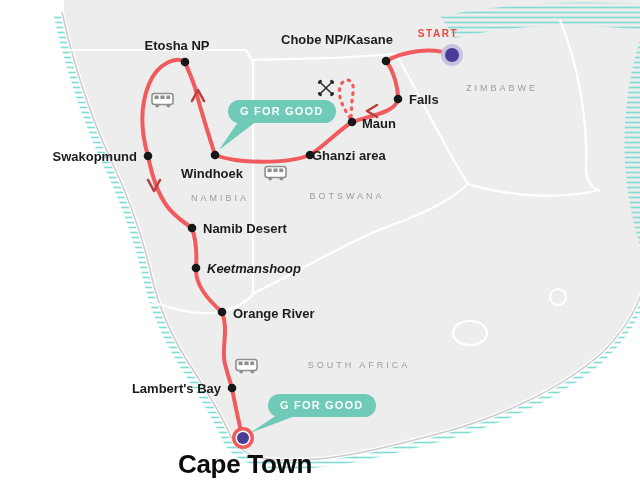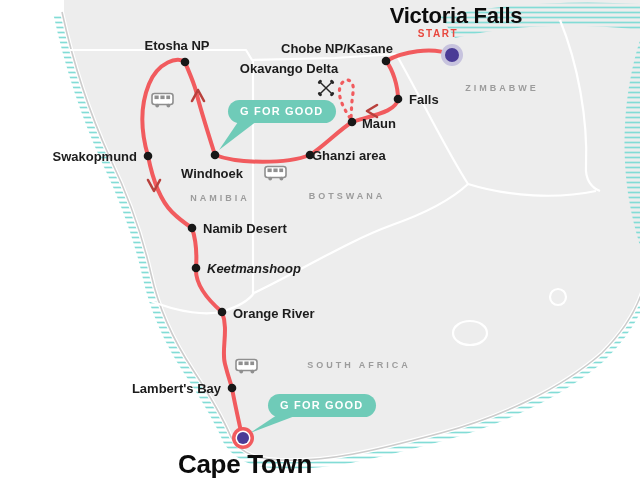--- a/index.html
+++ b/index.html
@@ -5,21 +5,21 @@
   html,body{margin:0;padding:0;background:#fff;}
   .stage{
     position:relative;width:640px;height:480px;background:#ffffff;
     overflow:hidden;font-family:"Liberation Sans",sans-serif;
   }
   .stage svg.map-art{position:absolute;left:0;top:0;}
   .lbl{position:absolute;white-space:nowrap;}
   .stop{font-weight:700;font-size:13px;color:#1c1c1c;transform:translate(-50%,-50%);}
   .stop.anchor-left{transform:translate(0,-50%);}
   .stop.anchor-right{transform:translate(-100%,-50%);}
-  .country{font-weight:700;font-size:9px;color:#9c9c9c;letter-spacing:3px;transform:translate(-50%,-50%);}
+  .country{font-weight:400;font-size:9px;color:#9c9c9c;letter-spacing:3px;transform:translate(-50%,-50%);}
   .big-title{font-weight:700;color:#0c0c0c;transform:translateX(-50%);letter-spacing:-0.3px;}
   .title-start{left:456px;top:3px;font-size:22px;}
   .title-end{left:245px;top:449px;font-size:26px;text-align:center;}
   .start-label{font-weight:700;font-size:10px;color:#e8483f;letter-spacing:1.6px;transform:translateX(-50%);left:438px;top:28px;}
   .badge{
     position:absolute;background:#6fcbb8;color:#ffffff;font-weight:700;font-size:11px;
     letter-spacing:1.2px;line-height:1;padding:6px 12px 6px 12px;border-radius:12px;white-space:nowrap;
   }
   .badge-windhoek{left:228px;top:100px;}
   .badge-capetown{left:268px;top:394px;}
@@ -116,32 +116,30 @@
       <circle cx="243" cy="438" r="7.5" fill="#ffffff"></circle>
       <circle cx="243" cy="438" r="6" fill="#4a3b96"></circle>
     </g>
 
     <use href="#bus" x="151" y="92" width="24" height="16"></use>
     <use href="#bus" x="264" y="165" width="24" height="16"></use>
     <use href="#bus" x="235" y="358" width="24" height="16"></use>
     <use href="#paddles" x="317" y="79" width="18" height="18"></use>
   </svg>
 
-  <div class="lbl big-title title-start">Victoria Falls</div>
   <div class="lbl start-label">START</div>
   <div class="lbl big-title title-end">Cape Town</div>
 
   <div class="lbl country" style="left:502px;top:88px;">ZIMBABWE</div>
   <div class="lbl country" style="left:220px;top:198px;">NAMIBIA</div>
   <div class="lbl country" style="left:347px;top:196px;">BOTSWANA</div>
   <div class="lbl country" style="left:359px;top:365px;">SOUTH AFRICA</div>
 
   <div class="lbl stop" style="left:177px;top:45px;">Etosha NP</div>
-  <div class="lbl stop" style="left:337px;top:48px;">Chobe NP/Kasane</div>
-  <div class="lbl stop" style="left:289px;top:68px;">Okavango Delta</div>
+  <div class="lbl stop" style="left:337px;top:39px;">Chobe NP/Kasane</div>
   <div class="lbl stop anchor-left" style="left:409px;top:99px;">Falls</div>
   <div class="lbl stop anchor-left" style="left:362px;top:123px;">Maun</div>
   <div class="lbl stop anchor-left" style="left:312px;top:155px;">Ghanzi area</div>
   <div class="lbl stop" style="left:212px;top:173px;">Windhoek</div>
   <div class="lbl stop anchor-right" style="left:137px;top:156px;">Swakopmund</div>
   <div class="lbl stop anchor-left" style="left:203px;top:228px;">Namib Desert</div>
   <div class="lbl stop anchor-left" style="left:207px;top:268px;font-style:italic;">Keetmanshoop</div>
   <div class="lbl stop anchor-left" style="left:233px;top:313px;">Orange River</div>
   <div class="lbl stop anchor-right" style="left:221px;top:388px;">Lambert's Bay</div>
 

